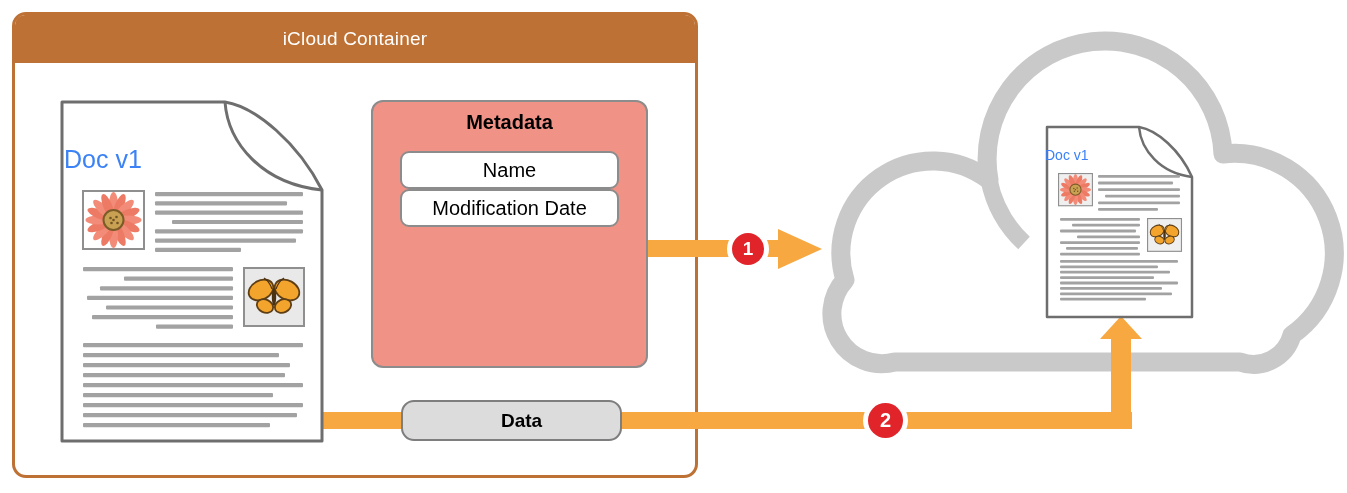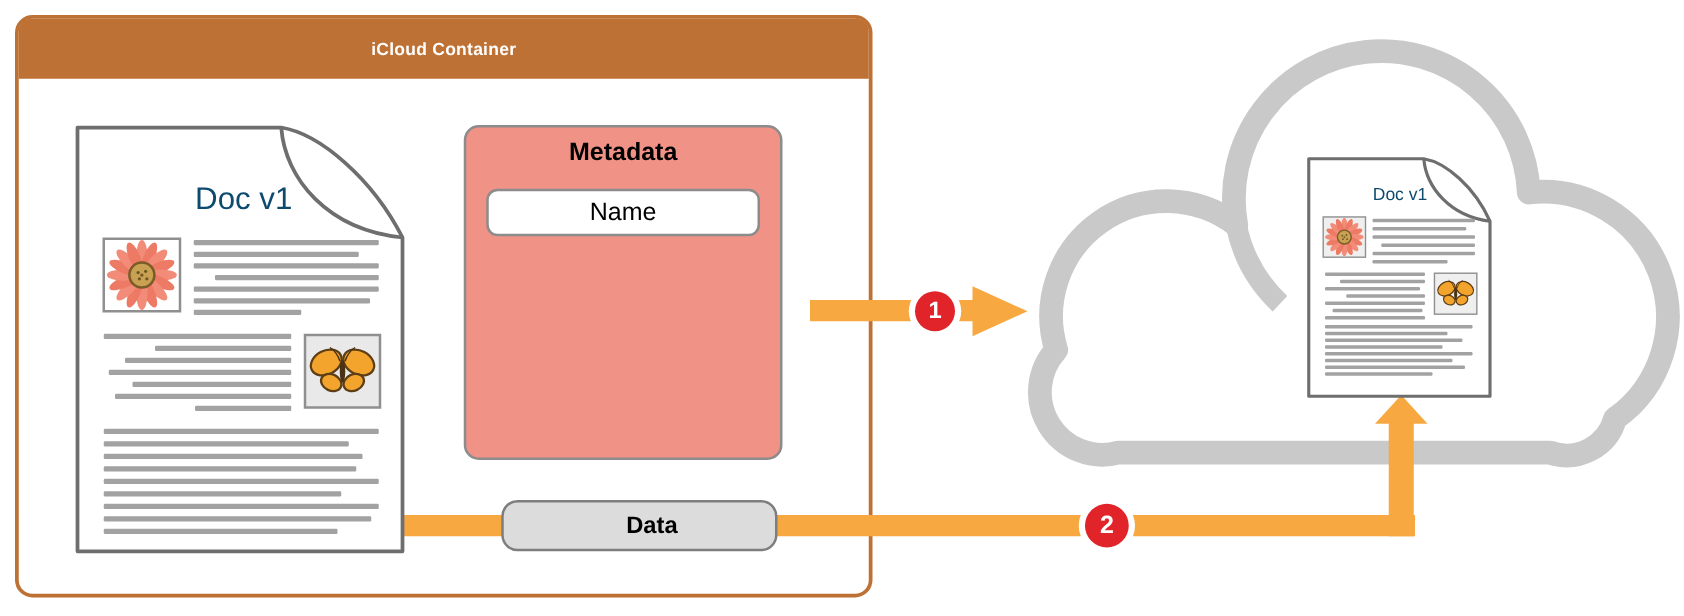--- a/index.html
+++ b/index.html
@@ -5,21 +5,21 @@
   html,body{margin:0;padding:0;background:#fff;}
   .stage{position:relative;width:1347px;height:493px;background:#fff;overflow:hidden;
          font-family:"Liberation Sans","DejaVu Sans",sans-serif;}
   .stage *{box-sizing:border-box;}
 
   
   .container-box{position:absolute;left:12px;top:12px;width:686px;height:466px;
     background:#fff;border:3px solid var(--brown,#BE7134);border-radius:14px;}
   .container-header{height:48px;background:var(--brown,#BE7134);border-radius:10px 10px 0 0;
     display:flex;align-items:center;justify-content:center;}
-  .container-title{color:#fff;font-weight:bold;font-size:14px;letter-spacing:.2px;}
+  .container-title{color:#fff;font-weight:normal;font-size:19px;letter-spacing:.2px;}
 
   
   .cloud-svg{position:absolute;left:820px;top:30px;width:527px;height:350px;}
   .cloud-path{fill:#fff;stroke:var(--cloud,#C9C9C9);stroke-width:19;stroke-linejoin:round;}
   .cloud-inner-arc{fill:none;stroke:var(--cloud,#C9C9C9);stroke-width:17;}
 
   
   .bar{position:absolute;background:var(--orange,#F7A840);}
   .bar1{left:648px;top:240px;width:131px;height:17px;}
   .bar2h{left:322px;top:412px;width:810px;height:17px;}
@@ -32,38 +32,38 @@
     border-bottom:23px solid var(--orange,#F7A840);}
 
   
   .step-circle{position:absolute;border-radius:50%;background:var(--red,#E1242A);
     color:#fff;font-weight:bold;display:flex;align-items:center;justify-content:center;
     box-shadow:0 0 0 5px #fff;}
   .step1{left:732px;top:233px;width:32px;height:32px;font-size:19px;}
   .step2{left:868px;top:403px;width:35px;height:35px;font-size:20px;}
 
   
-  .metadata-box{position:absolute;left:371px;top:100px;width:255px;height:268px;
+  .metadata-box{position:absolute;left:371px;top:100px;width:277px;height:268px;
     background:var(--salmon,#F09286);border:2px solid var(--boxborder,#8C8C8C);border-radius:12px;}
   .metadata-title{margin-top:9px;text-align:center;font-weight:bold;font-size:20px;color:#000;}
   .metadata-items{margin-top:17px;display:flex;flex-direction:column;align-items:center;}
   .metadata-item{width:219px;height:38px;background:#fff;border:2px solid var(--boxborder,#8C8C8C);
     border-radius:9px;font-size:20px;color:#000;display:flex;align-items:center;justify-content:center;}
 
   
   .data-pill{position:absolute;left:401px;top:400px;width:221px;height:41px;
     background:var(--pill,#DCDCDC);border:2px solid var(--pillborder,#7E7E7E);border-radius:13px;
     display:flex;align-items:center;justify-content:center;font-weight:bold;font-size:19px;color:#000;padding-left:20px;}
 
   
   .doc{position:absolute;}
   .doc-big{left:60px;top:99px;width:266px;height:345px;}
   .doc-mini{left:1045px;top:125px;width:150px;height:194px;}
   .doc svg{position:absolute;left:0;top:0;}
-  .doc-title{position:absolute;color:#0c4a6e;text-align:center;}
+  .doc-title{position:absolute;color:#3b82f6;}
   .doc-big .doc-title{left:4px;top:46px;width:262px;font-size:25px;}
   .doc-mini .doc-title{left:0;top:22px;width:150px;font-size:14px;}
 </style>
 </head>
 <body>
 
 <div class="stage">
 
   <div class="container-box">
     <div class="container-header">
@@ -86,20 +86,21 @@
     <span>1</span>
   </div>
   <div class="step-circle step2">
     <span>2</span>
   </div>
 
   <div class="metadata-box">
     <div class="metadata-title">Metadata</div>
     <div class="metadata-items">
         <div class="metadata-item">Name</div>
+        <div class="metadata-item">Modification Date</div>
       </div>
   </div>
 
   <div class="data-pill">
     <span>Data</span>
   </div>
 
   <div class="doc doc-big">
     <svg id="bigdoc" viewBox="0 0 266 345" width="266" height="345">
         <path d="M 2 3 L 165 3 C 196 8 238 44 262 91 L 262 342 L 2 342 Z" fill="#FFFFFF" stroke="#6E6E6E" stroke-width="3" stroke-linejoin="round"></path>

